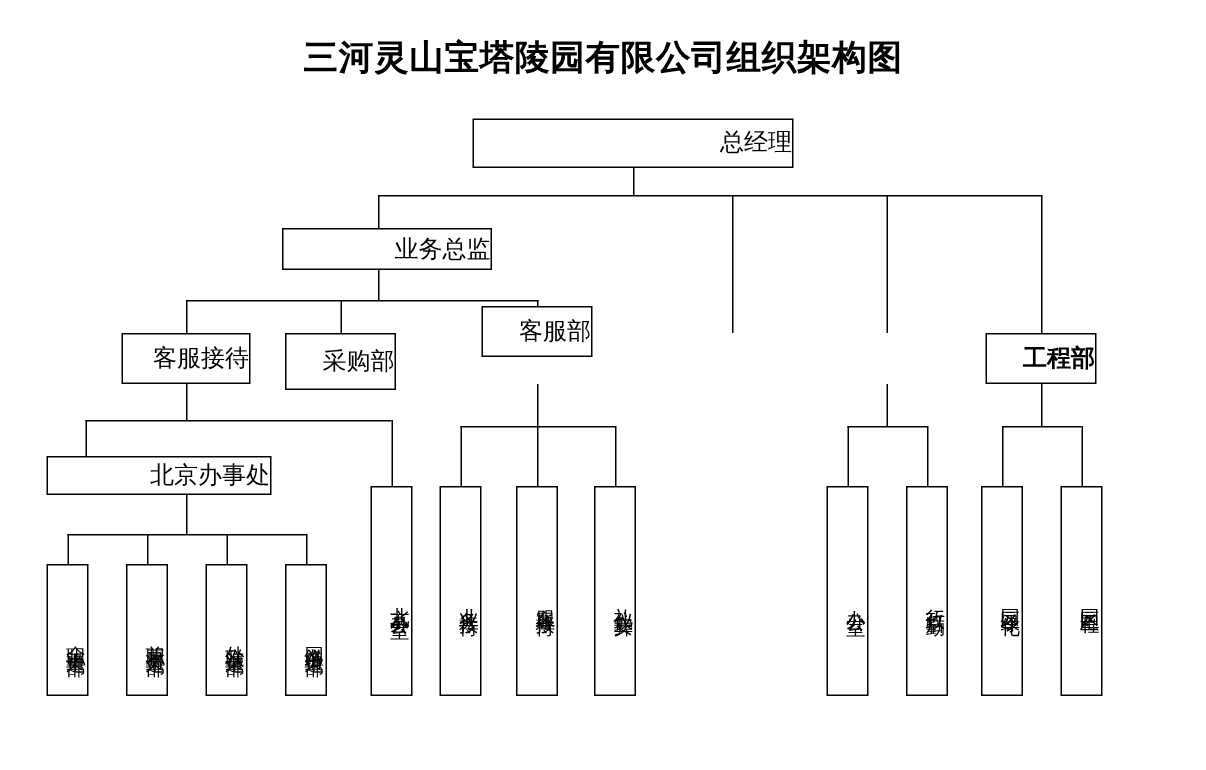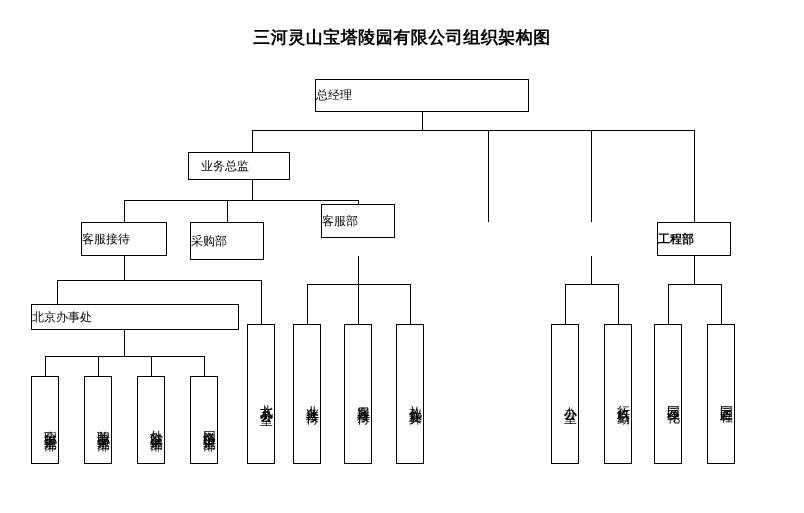--- a/index.html
+++ b/index.html
@@ -17,35 +17,35 @@
     height: 513px;
     background: #ffffff;
     overflow: hidden;
   }
   #title {
     position: absolute;
     left: 0;
     top: 27px;
     width: 804px;
     text-align: center;
-    font-size: 17px;
+    font-size: 23px;
     font-weight: bold;
     letter-spacing: 0.5px;
     line-height: 22px;
     white-space: nowrap;
   }
   .node {
     position: absolute;
     box-sizing: border-box;
     border: 1px solid #000000;
     background: #ffffff;
     display: flex;
     align-items: center;
-    justify-content: flex-start;
-    font-size: 12px;
+    justify-content: flex-end;
+    font-size: 16px;
     line-height: 15px;
     color: #000000;
   }
   .node.vert {
     writing-mode: vertical-rl;
     text-orientation: upright;
     align-items: flex-start;
     justify-content: center;
     padding-top: 10px;
     letter-spacing: 2px;
@@ -118,38 +118,38 @@
 
   <div class="ln v" style="left:694px; top:256px; height:28px;"></div>
   <div class="ln h" style="left:668px; top:284px; width:53px;"></div>
   <div class="ln v" style="left:668px; top:284px; height:40px;"></div>
   <div class="ln v" style="left:721px; top:284px; height:40px;"></div>
 
   <div class="node" style="left:315px; top:79px; width:214px; height:33px;">
     <span class="lbl">总经理</span>
   </div>
 
-  <div class="node" style="left:188px; top:152px; width:102px; height:28px;padding-left:12px;">
+  <div class="node" style="left:188px; top:152px; width:140px; height:28px;padding-left:12px;">
     <span class="lbl">业务总监</span>
   </div>
   <div class="node" style="left:657px; top:222px; width:74px; height:34px;font-weight:bold;">
     <span class="lbl">工程部</span>
   </div>
 
   <div class="node" style="left:81px; top:222px; width:86px; height:34px;">
     <span class="lbl">客服接待</span>
   </div>
   <div class="node" style="left:190px; top:222px; width:74px; height:38px;">
     <span class="lbl">采购部</span>
   </div>
   <div class="node" style="left:321px; top:204px; width:74px; height:34px;">
     <span class="lbl">客服部</span>
   </div>
 
-  <div class="node" style="left:31px; top:304px; width:208px; height:26px;">
+  <div class="node" style="left:31px; top:304px; width:150px; height:26px;">
     <span class="lbl">北京办事处</span>
   </div>
 
   <div class="node vert" style="left:247px; top:324px; width:28px; height:140px;">
     <span class="lbl">北京办公室</span>
   </div>
   <div class="node vert" style="left:293px; top:324px; width:28px; height:140px;">
     <span class="lbl">业务接待</span>
   </div>
   <div class="node vert" style="left:344px; top:324px; width:28px; height:140px;">

